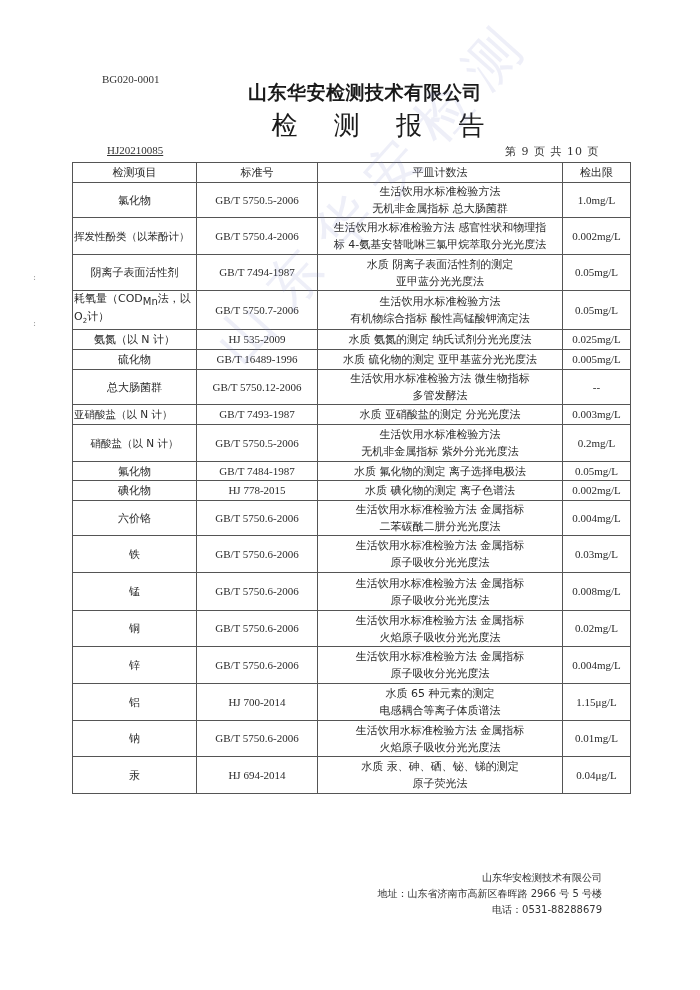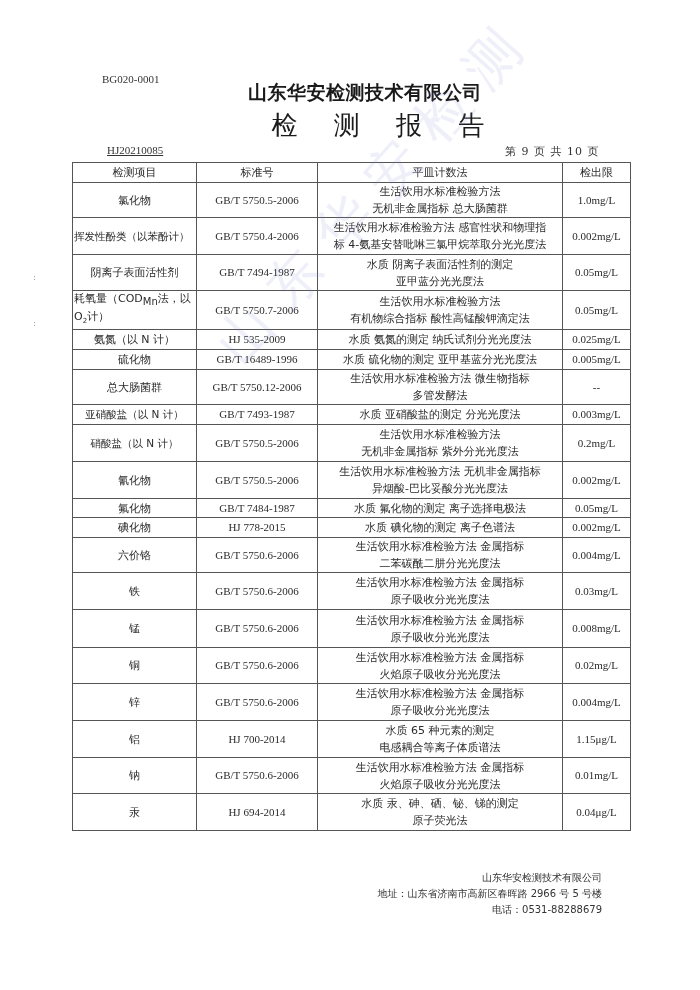--- a/index.html
+++ b/index.html
@@ -111,44 +111,35 @@
       <tr style="height: 35px;">
         <td class="c1">总大肠菌群</td>
         <td class="c2">GB/T 5750.12-2006</td>
         <td class="c3">
           <div>生活饮用水标准检验方法  微生物指标</div>
           <div>多管发酵法</div>
         </td>
         <td class="c4">--</td>
       </tr>
       <tr style="height: 20px;">
-        <td class="c1" style="font-size: 10.5px; text-align: center;">亚硝酸盐（以 N 计）</td>
+        <td class="c1" style="font-size: 10.5px; text-align: left;">亚硝酸盐（以 N 计）</td>
         <td class="c2">GB/T 7493-1987</td>
         <td class="c3">
           <div>水质  亚硝酸盐的测定  分光光度法</div>
         </td>
         <td class="c4">0.003mg/L</td>
       </tr>
       <tr style="height: 37px;">
         <td class="c1" style="font-size: 10.5px; text-align: center;">硝酸盐（以 N 计）</td>
         <td class="c2">GB/T 5750.5-2006</td>
         <td class="c3">
           <div>生活饮用水标准检验方法</div>
           <div>无机非金属指标  紫外分光光度法</div>
         </td>
         <td class="c4">0.2mg/L</td>
-      </tr>
-      <tr style="height: 37px;">
-        <td class="c1">氰化物</td>
-        <td class="c2">GB/T 5750.5-2006</td>
-        <td class="c3">
-          <div>生活饮用水标准检验方法 无机非金属指标</div>
-          <div>异烟酸-巴比妥酸分光光度法</div>
-        </td>
-        <td class="c4">0.002mg/L</td>
       </tr>
       <tr style="height: 19px;">
         <td class="c1">氟化物</td>
         <td class="c2">GB/T 7484-1987</td>
         <td class="c3">
           <div>水质  氟化物的测定  离子选择电极法</div>
         </td>
         <td class="c4">0.05mg/L</td>
       </tr>
       <tr style="height: 20px;">

